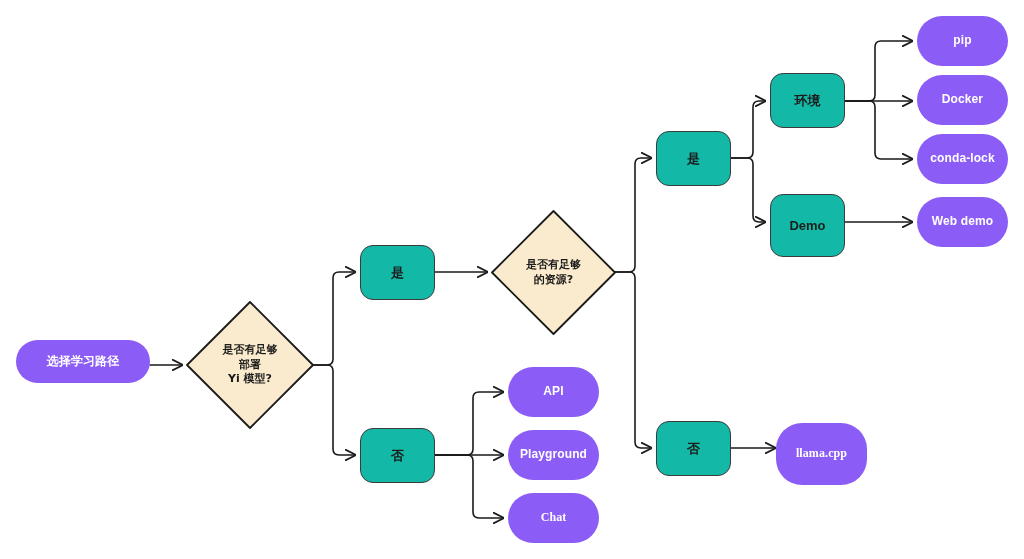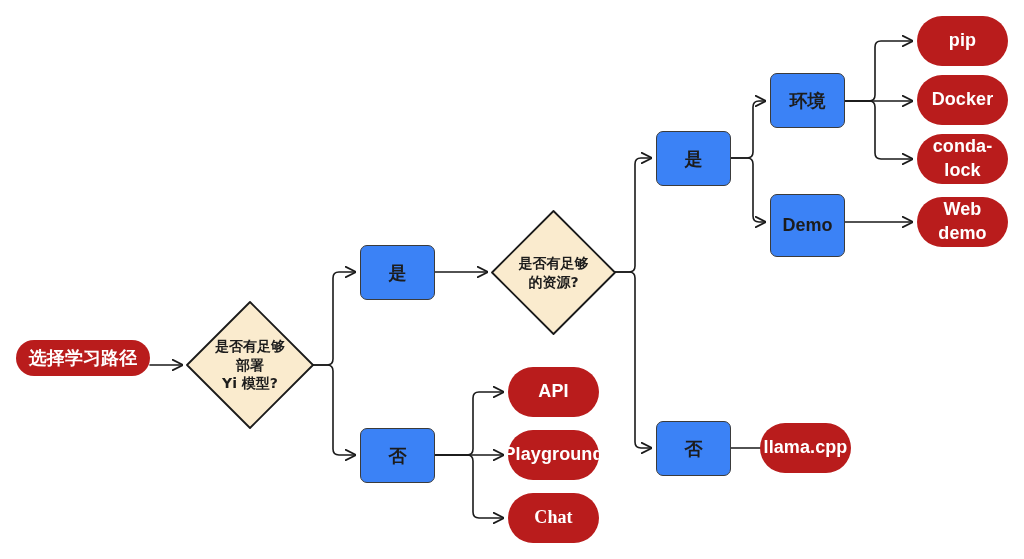--- a/index.html
+++ b/index.html
@@ -24,39 +24,39 @@
     position: absolute;
     box-sizing: border-box;
     display: flex;
     align-items: center;
     justify-content: center;
     text-align: center;
     line-height: 1.32;
     white-space: pre-line;
   }
   .node-terminal {
-    background: #b91c1c;
+    background: #8b5cf6;
     color: #ffffff;
     border-radius: 26px;
     font-weight: bold;
-    font-size: 18px;
+    font-size: 12px;
     letter-spacing: 0.1px;
   }
   .node-process {
-    background: #3b82f6;
+    background: #14b8a6;
     color: #1c1c1c;
     border: 1.6px solid #3b3b3b;
-    border-radius: 7px;
+    border-radius: 13px;
     font-weight: bold;
-    font-size: 18px;
+    font-size: 13px;
   }
   .node-decision {
     color: #1c1c1c;
     font-weight: bold;
-    font-size: 14px;
+    font-size: 11px;
     background: transparent;
     border: none;
   }
   .decision-label {
     position: relative;
     z-index: 2;
     padding: 0 10px;
   }
   .cjk {
     font-family: "DejaVu Sans", "Liberation Sans", sans-serif;
@@ -89,33 +89,33 @@
       <path d="M845,222 L912,222" fill="none" stroke="#1A1A1A" stroke-width="1.6" stroke-linecap="round" stroke-linejoin="round" marker-end="url(#arrowhead)"></path>
       <path d="M731,448 L775,448" fill="none" stroke="#1A1A1A" stroke-width="1.6" stroke-linecap="round" stroke-linejoin="round" marker-end="url(#arrowhead)"></path>
     </g>
   <g id="diamond-layer">
       <polygon points="250,302 313,365 250,428 187,365" fill="#FAEBCE" stroke="#1A1A1A" stroke-width="1.8" stroke-linejoin="round"></polygon>
       <polygon points="553.5,211 615,272.5 553.5,334 492,272.5" fill="#FAEBCE" stroke="#1A1A1A" stroke-width="1.8" stroke-linejoin="round"></polygon>
     </g>
 </svg>
 
 <div id="node-layer">
-    <div class="node node-terminal cjk" style="left: 16px; top: 340px; width: 134px; height: 36px;"><span class="">选择学习路径</span></div>
+    <div class="node node-terminal cjk" style="left: 16px; top: 340px; width: 134px; height: 43px;"><span class="">选择学习路径</span></div>
     <div class="node node-decision cjk" style="left: 187px; top: 302px; width: 126px; height: 126px;"><span class="decision-label">是否有足够
 部署
 Yi 模型?</span></div>
     <div class="node node-process cjk" style="left: 360px; top: 245px; width: 75px; height: 55px;"><span class="">是</span></div>
     <div class="node node-process cjk" style="left: 360px; top: 428px; width: 75px; height: 55px;"><span class="">否</span></div>
     <div class="node node-decision cjk" style="left: 492px; top: 211px; width: 123px; height: 123px;"><span class="decision-label">是否有足够
 的资源?</span></div>
     <div class="node node-terminal" style="left: 508px; top: 367px; width: 91px; height: 50px;"><span class="">API</span></div>
     <div class="node node-terminal" style="left: 508px; top: 430px; width: 91px; height: 50px; justify-content: center;"><span class="">Playground</span></div>
     <div class="node node-terminal" style="left: 508px; top: 493px; width: 91px; height: 50px; font-family: Liberation Serif, serif;"><span class="">Chat</span></div>
     <div class="node node-process cjk" style="left: 656px; top: 131px; width: 75px; height: 55px;"><span class="">是</span></div>
     <div class="node node-process cjk" style="left: 656px; top: 421px; width: 75px; height: 55px;"><span class="">否</span></div>
     <div class="node node-process cjk" style="left: 770px; top: 73px; width: 75px; height: 55px;"><span class="">环境</span></div>
     <div class="node node-process" style="left: 770px; top: 194px; width: 75px; height: 63px;"><span class="">Demo</span></div>
     <div class="node node-terminal" style="left: 917px; top: 16px; width: 91px; height: 50px;"><span class="">pip</span></div>
     <div class="node node-terminal" style="left: 917px; top: 75px; width: 91px; height: 50px;"><span class="">Docker</span></div>
     <div class="node node-terminal" style="left: 917px; top: 134px; width: 91px; height: 50px;"><span class="">conda-lock</span></div>
     <div class="node node-terminal" style="left: 917px; top: 197px; width: 91px; height: 50px;"><span class="">Web demo</span></div>
-    <div class="node node-terminal" style="left: 760px; top: 423px; width: 91px; height: 50px;"><span class="">llama.cpp</span></div>
+    <div class="node node-terminal" style="left: 776px; top: 423px; width: 91px; height: 62px; font-family: Liberation Serif, serif;"><span class="">llama.cpp</span></div>
   </div>
 
 </body></html>

